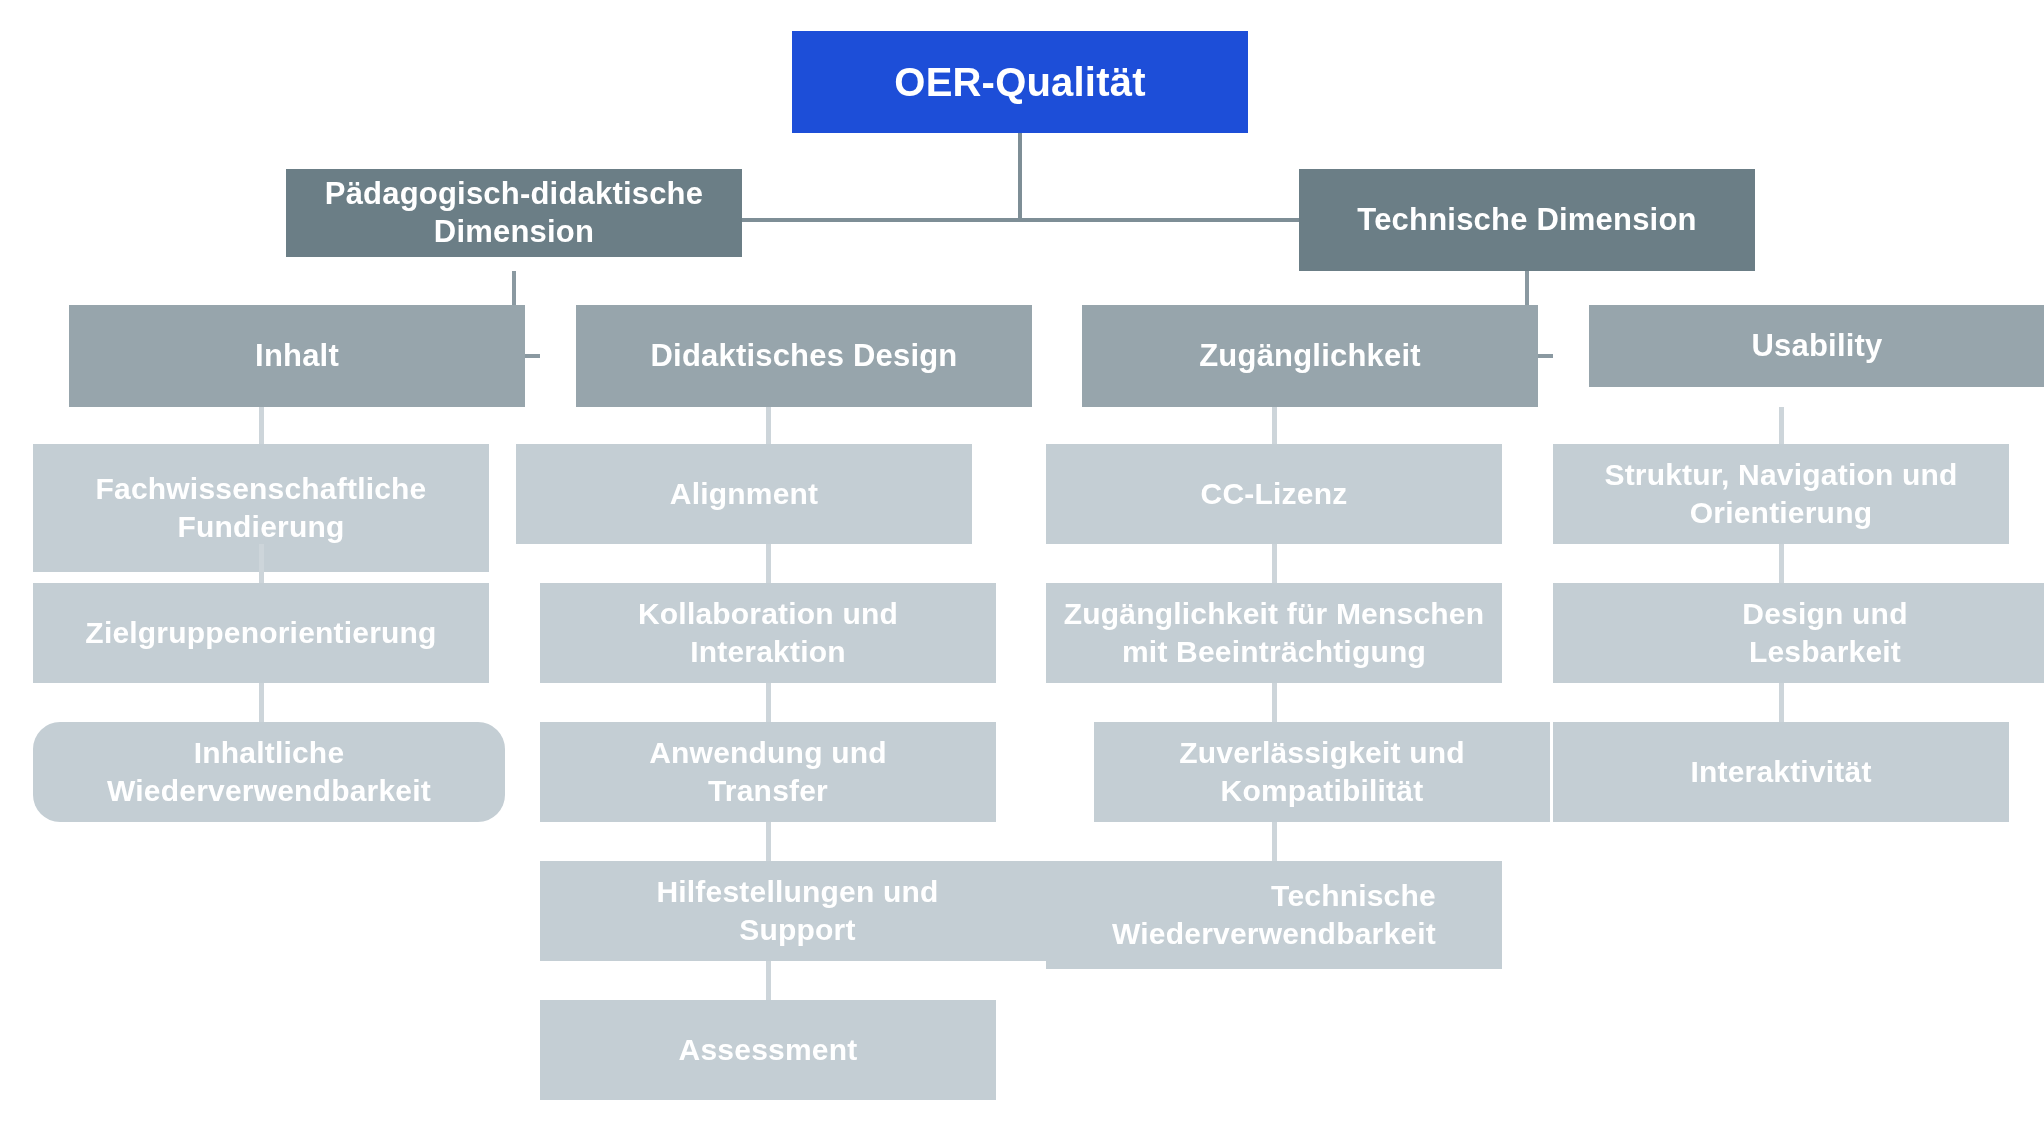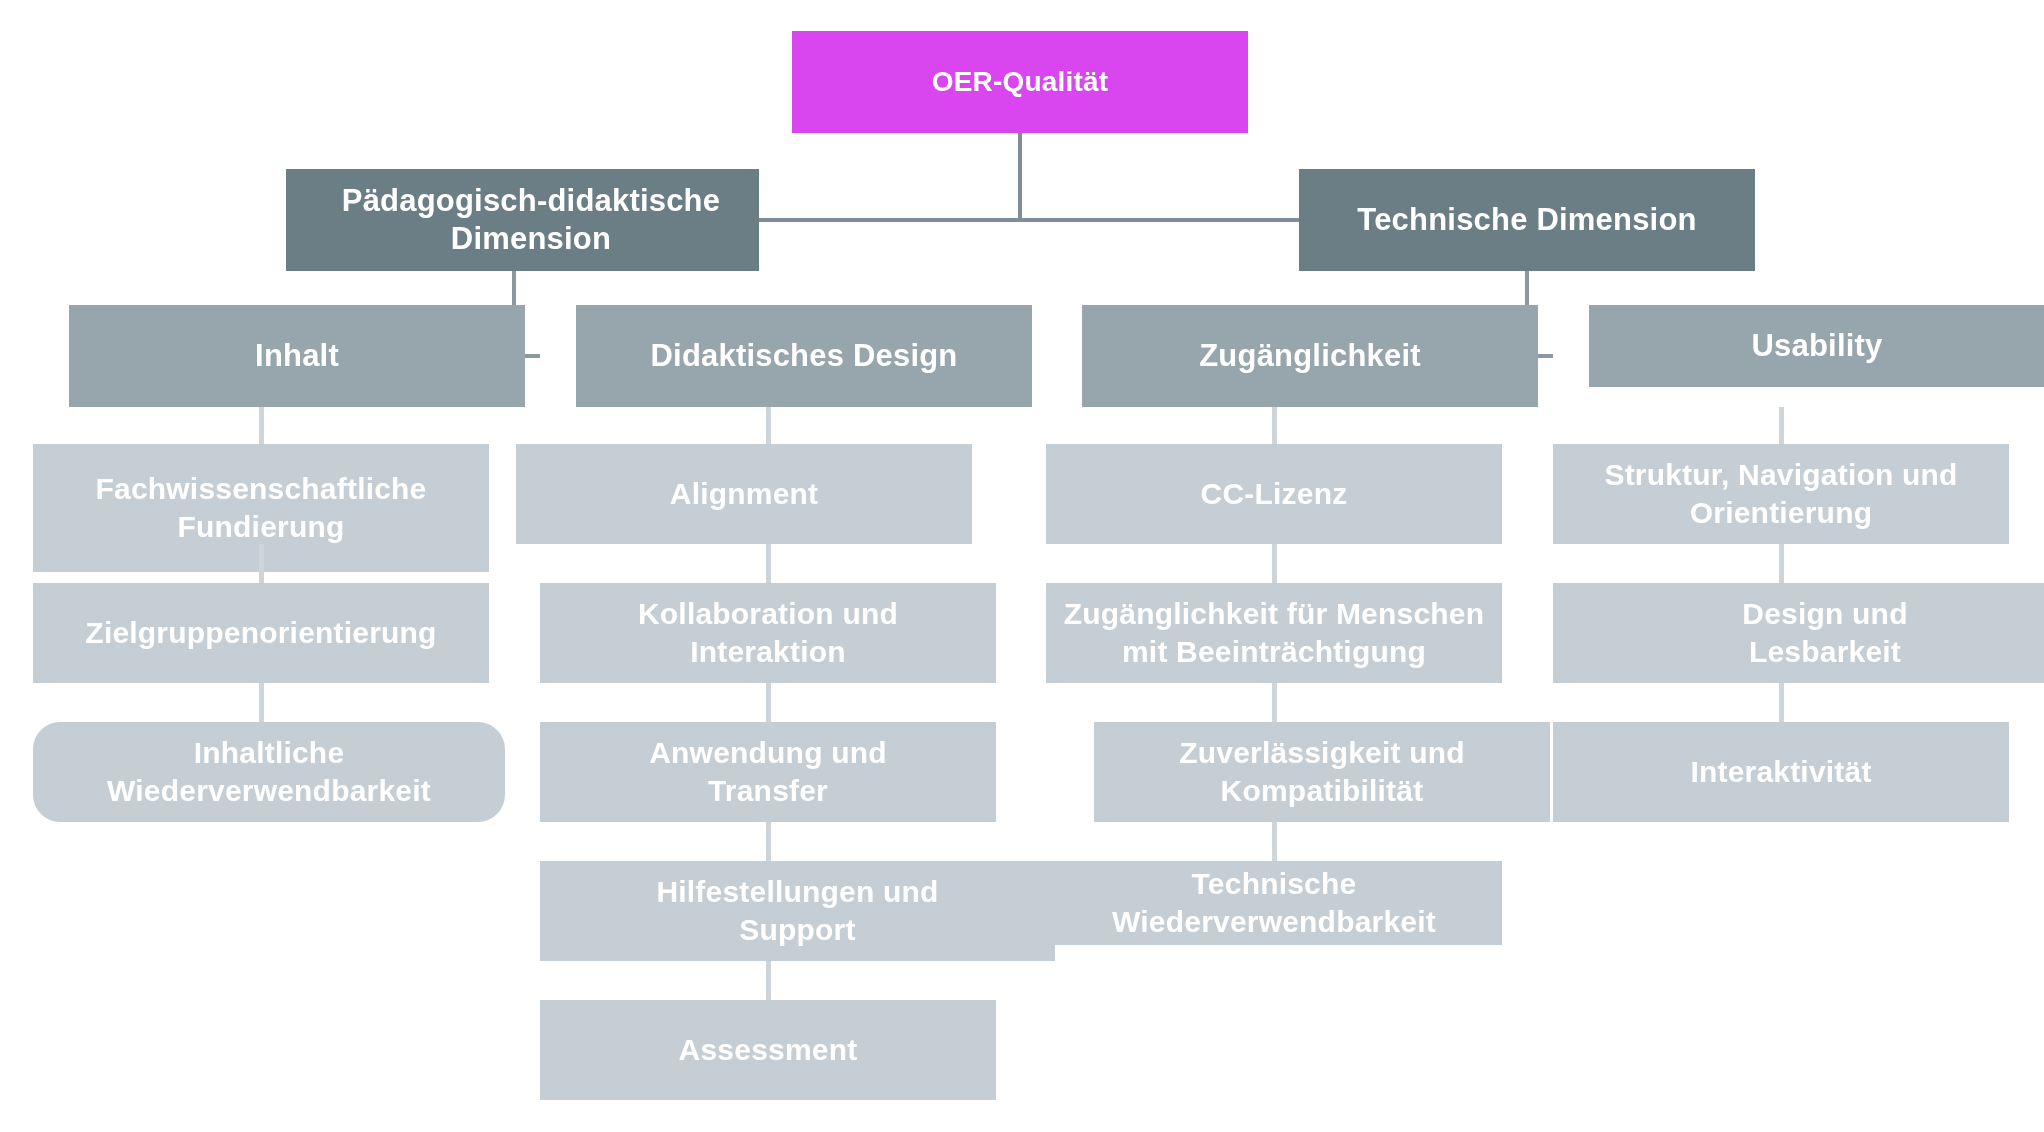--- a/index.html
+++ b/index.html
@@ -21,42 +21,42 @@
     align-items: center;
     justify-content: center;
     text-align: center;
     color: #ffffff;
     font-weight: 700;
     white-space: pre-line;
     line-height: 38px;
     font-size: 30px;
     letter-spacing: 0.2px;
   }
-  .level1 { background: #d946ef; font-size: 28px; }
+  .level1 { background: #1d4ed8; font-size: 40px; }
   .level2 { background: #6B7E86; font-size: 31px; }
   .level3 { background: #97A5AC; font-size: 31px; margin-left: 36px; }
   .level4 { background: #C4CED4; }
   .connector {
     position: absolute;
   }
   .conn-dark  { background: #7E8E96; }
   .conn-mid   { background: #8A99A1; }
   .conn-light { background: #CDD5DA; }
 </style>
 </head>
 <body>
 
 <div class="canvas">
 
   <div class="node level1" style="left:792px; top:31px; width:456px; height:102px;">OER-Qualität</div>
 
   <div class="connector conn-dark" style="left:1018px; top:133px; width:4px; height:87px;"></div>
   <div class="connector conn-dark" style="left:742px; top:218px; width:557px; height:4px;"></div>
 
-  <div class="node level2" style="left:286px; top:169px; width:456px; height:102px;padding-left:17px;">Pädagogisch-didaktische
+  <div class="node level2" style="left:286px; top:169px; width:456px; height:88px;">Pädagogisch-didaktische
 Dimension</div>
   <div class="node level2" style="left:1299px; top:169px; width:456px; height:102px;">Technische Dimension</div>
 
   <div class="connector conn-mid" style="left:512px; top:271px; width:4px; height:87px;"></div>
   <div class="connector conn-mid" style="left:489px; top:354px; width:51px; height:4px;"></div>
   <div class="connector conn-mid" style="left:1525px; top:271px; width:4px; height:87px;"></div>
   <div class="connector conn-mid" style="left:1502px; top:354px; width:51px; height:4px;"></div>
 
   <div class="node level3" style="left:33px; top:305px; width:456px; height:102px;">Inhalt</div>
   <div class="node level3" style="left:540px; top:305px; width:456px; height:102px;">Didaktisches Design</div>
@@ -88,21 +88,21 @@
 
   <div class="connector conn-light" style="left:1272px; top:407px; width:5px; height:37px;"></div>
   <div class="node level4" style="left:1046px; top:444px; width:456px; height:100px;">CC-Lizenz</div>
   <div class="connector conn-light" style="left:1272px; top:544px; width:5px; height:39px;"></div>
   <div class="node level4" style="left:1046px; top:583px; width:456px; height:100px;">Zugänglichkeit für Menschen
 mit Beeinträchtigung</div>
   <div class="connector conn-light" style="left:1272px; top:683px; width:5px; height:39px;"></div>
   <div class="node level4" style="left:1046px; top:722px; width:456px; height:100px;margin-left:48px;">Zuverlässigkeit und
 Kompatibilität</div>
   <div class="connector conn-light" style="left:1272px; top:822px; width:5px; height:39px;"></div>
-  <div class="node level4" style="left:1046px; top:861px; width:456px; height:84px;">Technische
+  <div class="node level4" style="left:1046px; top:861px; width:456px; height:108px;text-align:right;">Technische
 Wiederverwendbarkeit</div>
 
   <div class="connector conn-light" style="left:1779px; top:407px; width:5px; height:37px;"></div>
   <div class="node level4" style="left:1553px; top:444px; width:456px; height:100px;">Struktur, Navigation und
 Orientierung</div>
   <div class="connector conn-light" style="left:1779px; top:544px; width:5px; height:39px;"></div>
   <div class="node level4" style="left:1553px; top:583px; width:456px; height:100px;padding-left:44px;">Design und
 Lesbarkeit</div>
   <div class="connector conn-light" style="left:1779px; top:683px; width:5px; height:39px;"></div>
   <div class="node level4" style="left:1553px; top:722px; width:456px; height:100px;">Interaktivität</div>

